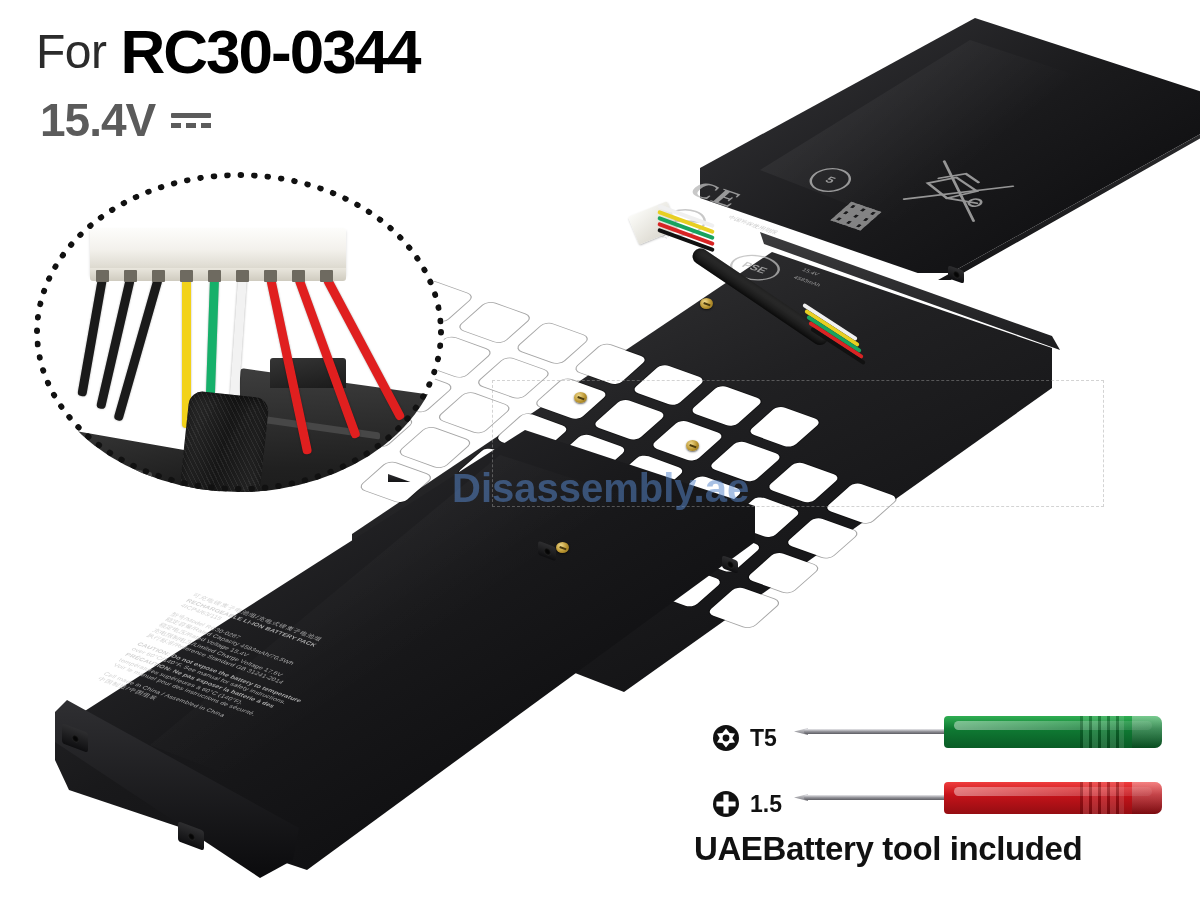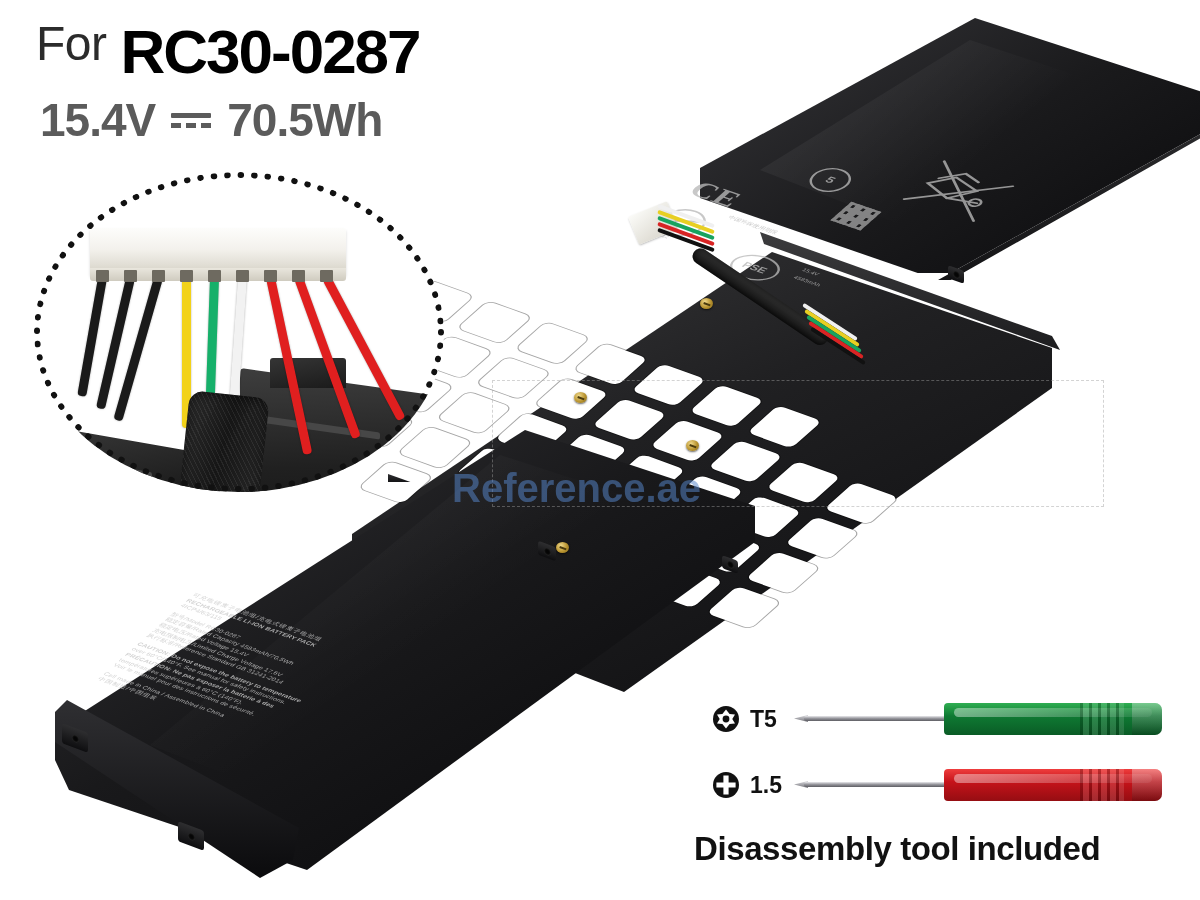--- a/index.html
+++ b/index.html
@@ -7,21 +7,21 @@
     width:1200px;height:900px;
     background:#ffffff;
     font-family:"Liberation Sans","DejaVu Sans",sans-serif;
     overflow:hidden;
     position:relative;
   }
   .stage{position:absolute;inset:0;width:1200px;height:900px;overflow:hidden;}
 
   
   .hdr{position:absolute;left:36px;top:16px;z-index:40;}
-  .hdr-line1{display:flex;align-items:flex-start;gap:14px;}
+  .hdr-line1{display:flex;align-items:center;gap:14px;}
   .hdr-for{font-size:48px;font-weight:400;color:#2b2b2b;letter-spacing:-0.5px;}
   .hdr-model{font-size:62px;font-weight:700;color:#000;letter-spacing:-2px;}
   .hdr-line2{display:flex;align-items:center;gap:16px;margin-top:6px;margin-left:4px;}
   .hdr-volt,.hdr-wh{font-size:46px;font-weight:700;color:#5b5b5b;letter-spacing:-1px;}
   .dcsym{width:40px;height:22px;position:relative;}
   .dcsym .solid{position:absolute;left:0;top:4px;width:40px;height:5px;background:#5b5b5b;border-radius:1px;}
   .dcsym .dash{position:absolute;left:0;top:14px;width:40px;height:5px;
      background:repeating-linear-gradient(to right,#5b5b5b 0 10px,transparent 10px 15px);}
 
   
@@ -184,21 +184,21 @@
      text-stroke:2px rgba(150,150,150,.5);
      font-family:"Liberation Sans",sans-serif;pointer-events:none;}
   .wm-ua{position:absolute;left:452px;top:466px;z-index:60;
      font-size:40px;font-weight:700;letter-spacing:0px;
      color:rgba(86,134,204,.52);font-family:"Liberation Sans",sans-serif;pointer-events:none;}
   .wm-box{position:absolute;left:492px;top:380px;width:610px;height:125px;z-index:59;
      border:1px dashed rgba(160,160,160,.45);pointer-events:none;}
 
   
   .tools{position:absolute;left:712px;top:686px;z-index:45;}
-  .toolrow{position:relative;height:66px;display:flex;align-items:center;}
+  .toolrow{position:relative;height:66px;display:flex;align-items:flex-end;}
   .bit{width:28px;height:28px;position:relative;flex:0 0 auto;}
   .bitlbl{font-size:23px;font-weight:700;color:#111;margin-left:10px;width:48px;}
   .driver{position:relative;height:40px;flex:1 0 auto;margin-left:6px;}
   .shaft{position:absolute;left:0;top:17px;width:148px;height:5px;
      background:linear-gradient(180deg,#e9e9ec,#9a9aa0 45%,#5c5c62);border-radius:2px;}
   .tip{position:absolute;left:-10px;top:16px;width:14px;height:7px;
      background:linear-gradient(180deg,#d8d8dc,#76767c);
      clip-path:polygon(0 50%,100% 0,100% 100%);}
   .handle{position:absolute;left:140px;top:4px;width:218px;height:32px;border-radius:4px 7px 7px 4px;}
   .handle .grip{position:absolute;right:38px;top:0;width:44px;height:100%;
@@ -371,34 +371,33 @@
             <circle cx="64" cy="44" r="5"></circle>
             <path d="M8 8 L78 66"></path>
             <path d="M78 10 L10 68"></path>
           </g>
         </svg>
       </div>
     </div>
   </div>
 
   <div class="wm-box"></div>
-  <div class="wm-ua">Reference.ae</div>
+  <div class="wm-ua">Disassembly.ae</div>
 
   <div class="hdr">
     <div class="hdr-line1">
       <span class="hdr-for">For</span>
-      <span class="hdr-model">RC30-0287</span>
+      <span class="hdr-model">RC30-0344</span>
     </div>
     <div class="hdr-line2">
       <span class="hdr-volt">15.4V</span>
       <span class="dcsym">
         <span class="solid"></span>
           <span class="dash"></span>
       </span>
-      <span class="hdr-wh">70.5Wh</span>
     </div>
   </div>
 
   <div class="inset">
     <div class="inset-circle">
       <div class="inset-photo">
         <div class="case-left"></div>
         <div class="case-notch"></div>
         <div class="case-right"></div>
         <div class="case-tab"></div>
@@ -470,15 +469,15 @@
         <span class="shaft"></span>
         <span class="handle h-red">
           <span class="gloss"></span>
             <span class="grip"></span>
             <span class="cap"></span>
         </span>
       </span>
     </div>
   </div>
 
-  <div class="tool-caption">Disassembly tool included</div>
+  <div class="tool-caption">UAEBattery tool included</div>
 
 </div>
 
 </body></html>

